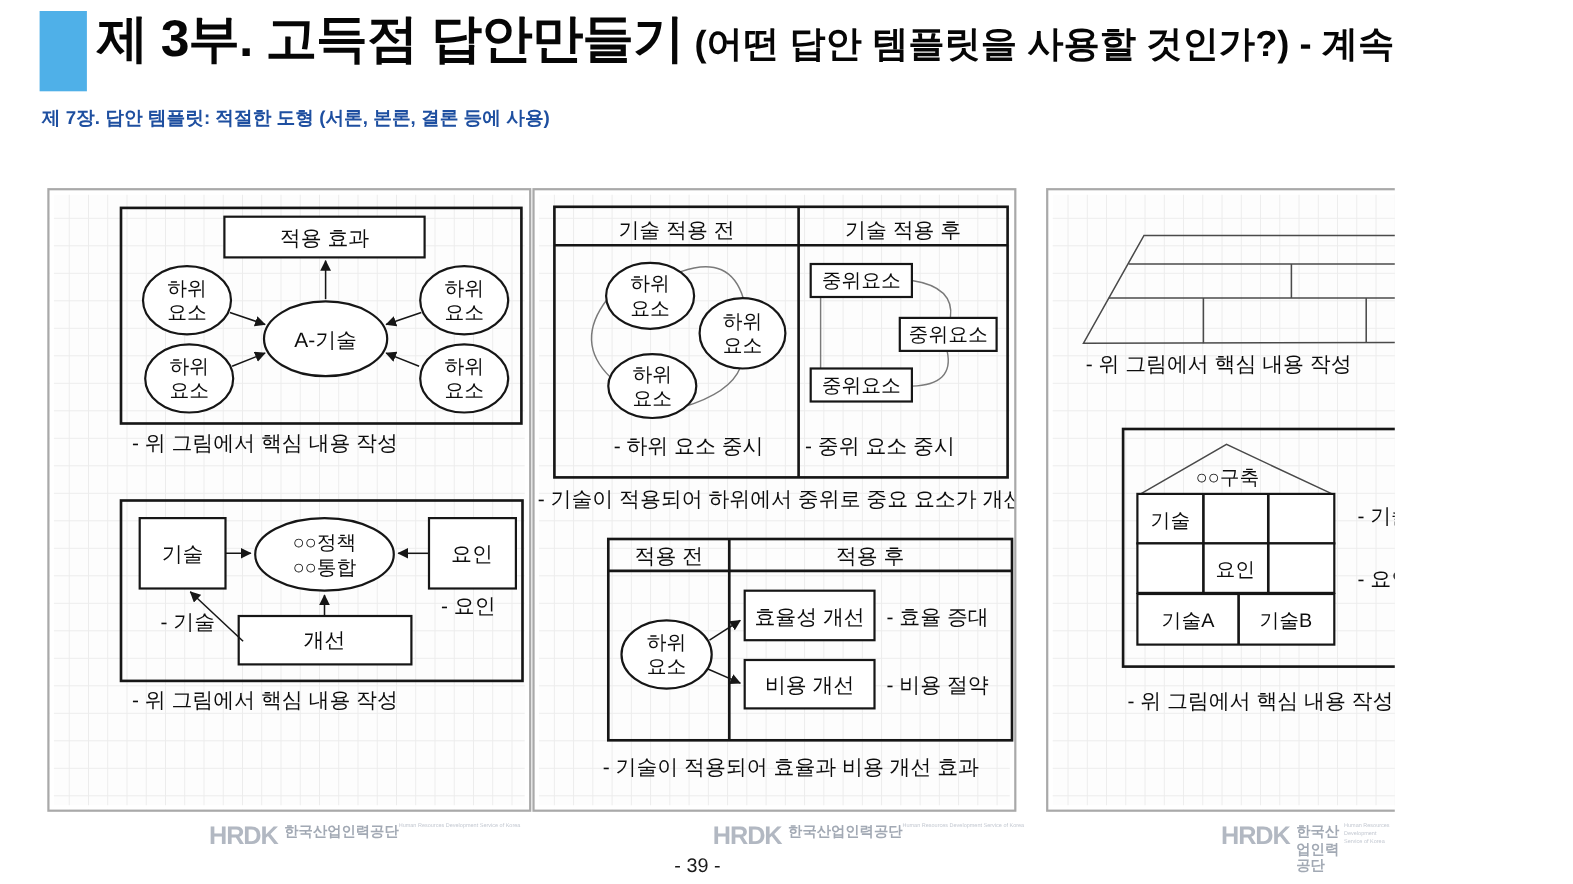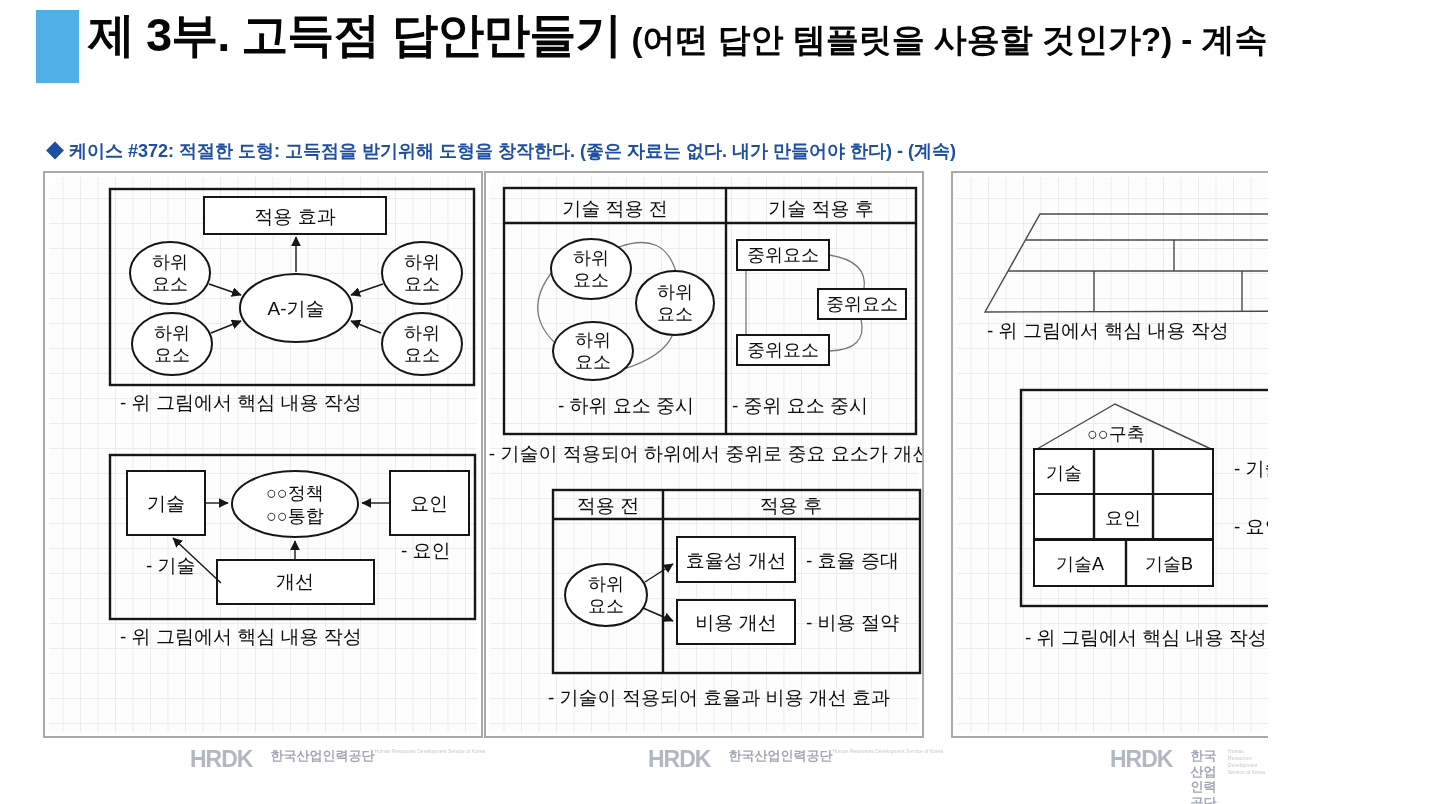--- a/index.html
+++ b/index.html
@@ -27,36 +27,36 @@
 
   svg text { font-family:"Liberation Sans", sans-serif; font-size:19px; fill:#0d0d0d; }
   svg .mid { text-anchor:middle; }
   svg .f18 { font-size:18px; }
   svg .thick { fill:none; stroke:#161616; stroke-width:2.4; }
   svg .box   { fill:#ffffff; stroke:#161616; stroke-width:2; }
   svg .thin  { fill:none; stroke:#7a7a7a; stroke-width:1.3; }
   svg .gray  { fill:none; stroke:#4a4a4a; stroke-width:1.4; }
   svg .arrow { stroke:#161616; stroke-width:1.4; }
 
-  .logo { position:absolute; top:748px; display:flex; align-items:flex-start; gap:18px; }
+  .logo { position:absolute; top:748px; display:flex; align-items:flex-start; gap:6px; }
   #logo1 { left:190px; } #logo2 { left:648px; } #logo3 { left:1110px; }
   .logo-mark { font-size:23px; font-weight:800; color:#b2b8c2; letter-spacing:-1px; line-height:1; }
   .logo-txt { display:flex; }
   .logo-kr { font-size:13px; font-weight:700; color:#a2a9b4; line-height:1.2; }
   .logo-en { font-size:5px; color:#c3c8d1; line-height:1.4; }
   .page-number { position:absolute; left:0; right:0; top:777px; text-align:center; font-size:18px; color:#1a1a1a; }
 </style>
 </head>
 <body>
 
 <div class="slide">
 
   <div class="accent-bar"></div>
   <div class="title-row"><span class="title-main">제 3부. 고득점 답안만들기</span><span class="title-tail">(어떤 답안 템플릿을 사용할 것인가?) - 계속</span></div>
-  <div class="case-line">◆ 케이스 #372:  적절한 도형: 고득점을 받기위해 도형을 창작한다. (좋은 자료는 없다. 내가 만들어야 한다) - (계속)</div>
+  <div class="chapter-line">제 7장. 답안 템플릿: 적절한 도형 (서론, 본론, 결론 등에 사용)</div>
 
   <div class="panel" id="panel1">
     <svg width="436" height="563" viewBox="0 0 436 563">
       <defs>
         <marker id="ar1" markerWidth="7" markerHeight="7" refX="6.5" refY="3.5" orient="auto">
           <path d="M0,0 L7,3.5 L0,7 Z" fill="#161616"></path>
         </marker>
       </defs>
 
       <g>
@@ -248,14 +248,15 @@
     </span>
   </div>
   <div class="logo" id="logo3">
     <span class="logo-mark">HRDK</span>
     <span class="logo-txt">
       <span class="logo-kr">한국산업인력공단</span>
       <span class="logo-en">Human Resources Development Service of Korea</span>
     </span>
   </div>
 
+  <div class="page-number">- 39 -</div>
 
 </div>
 
 </body></html>

